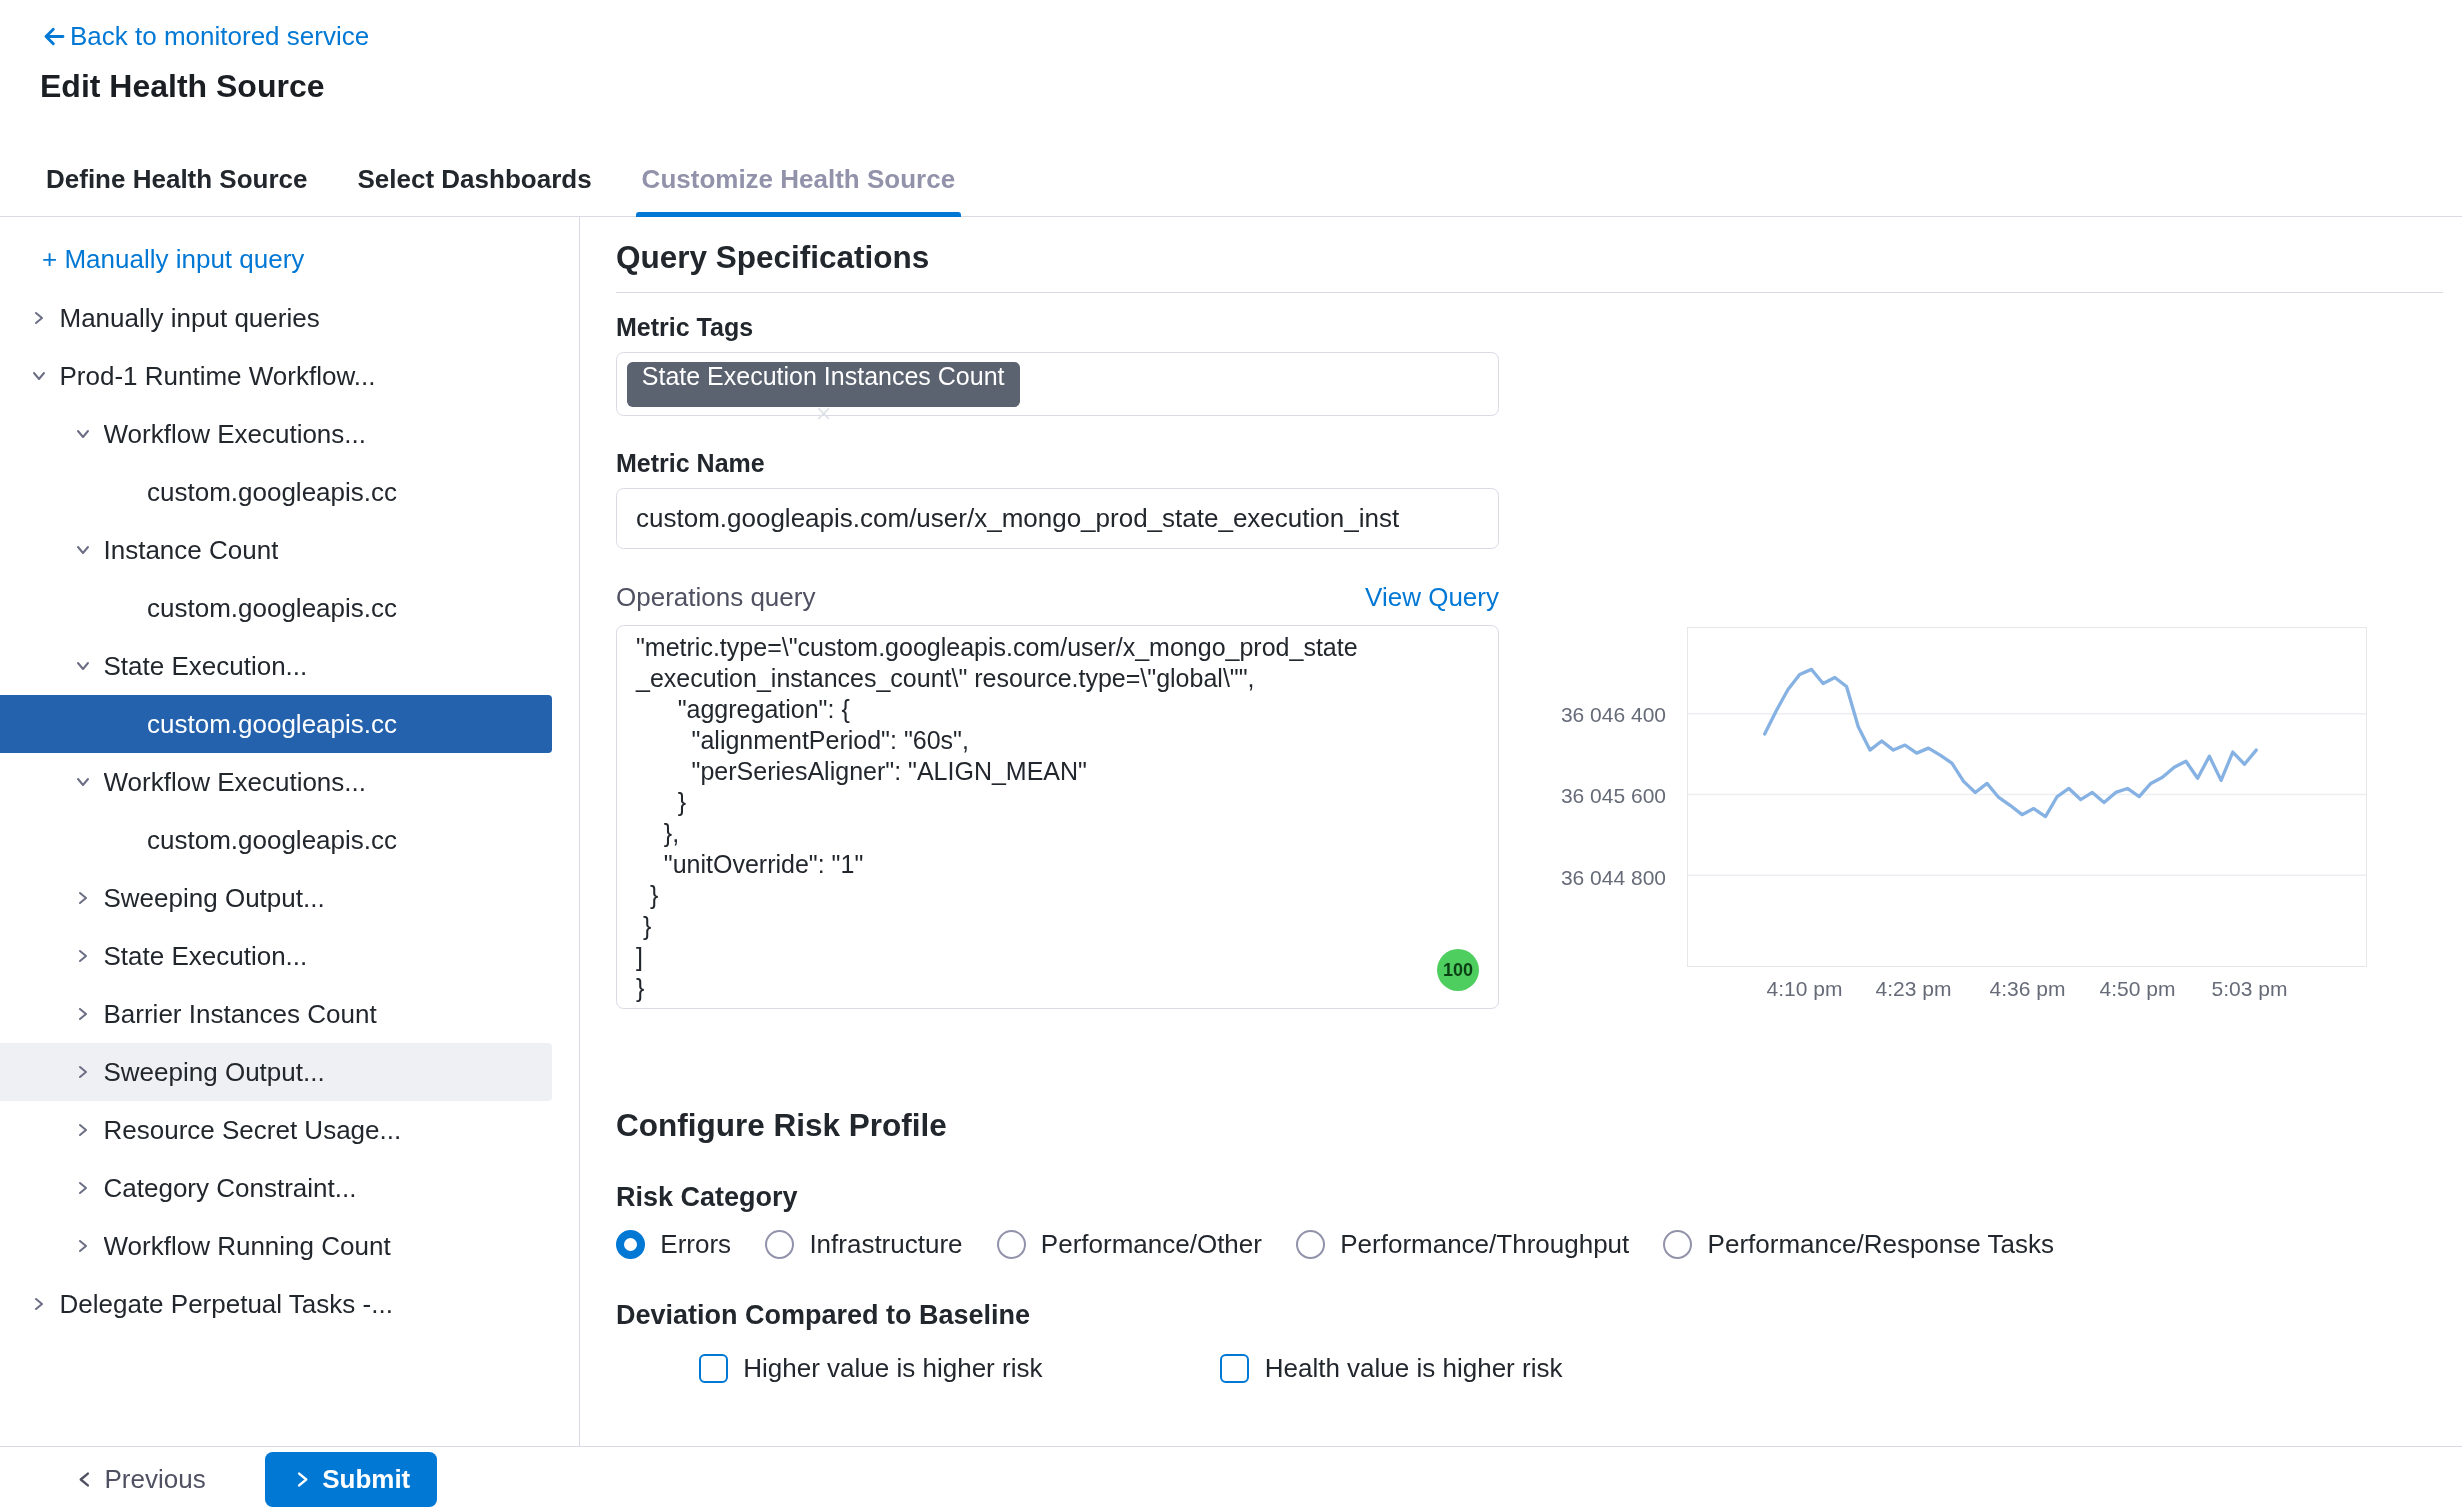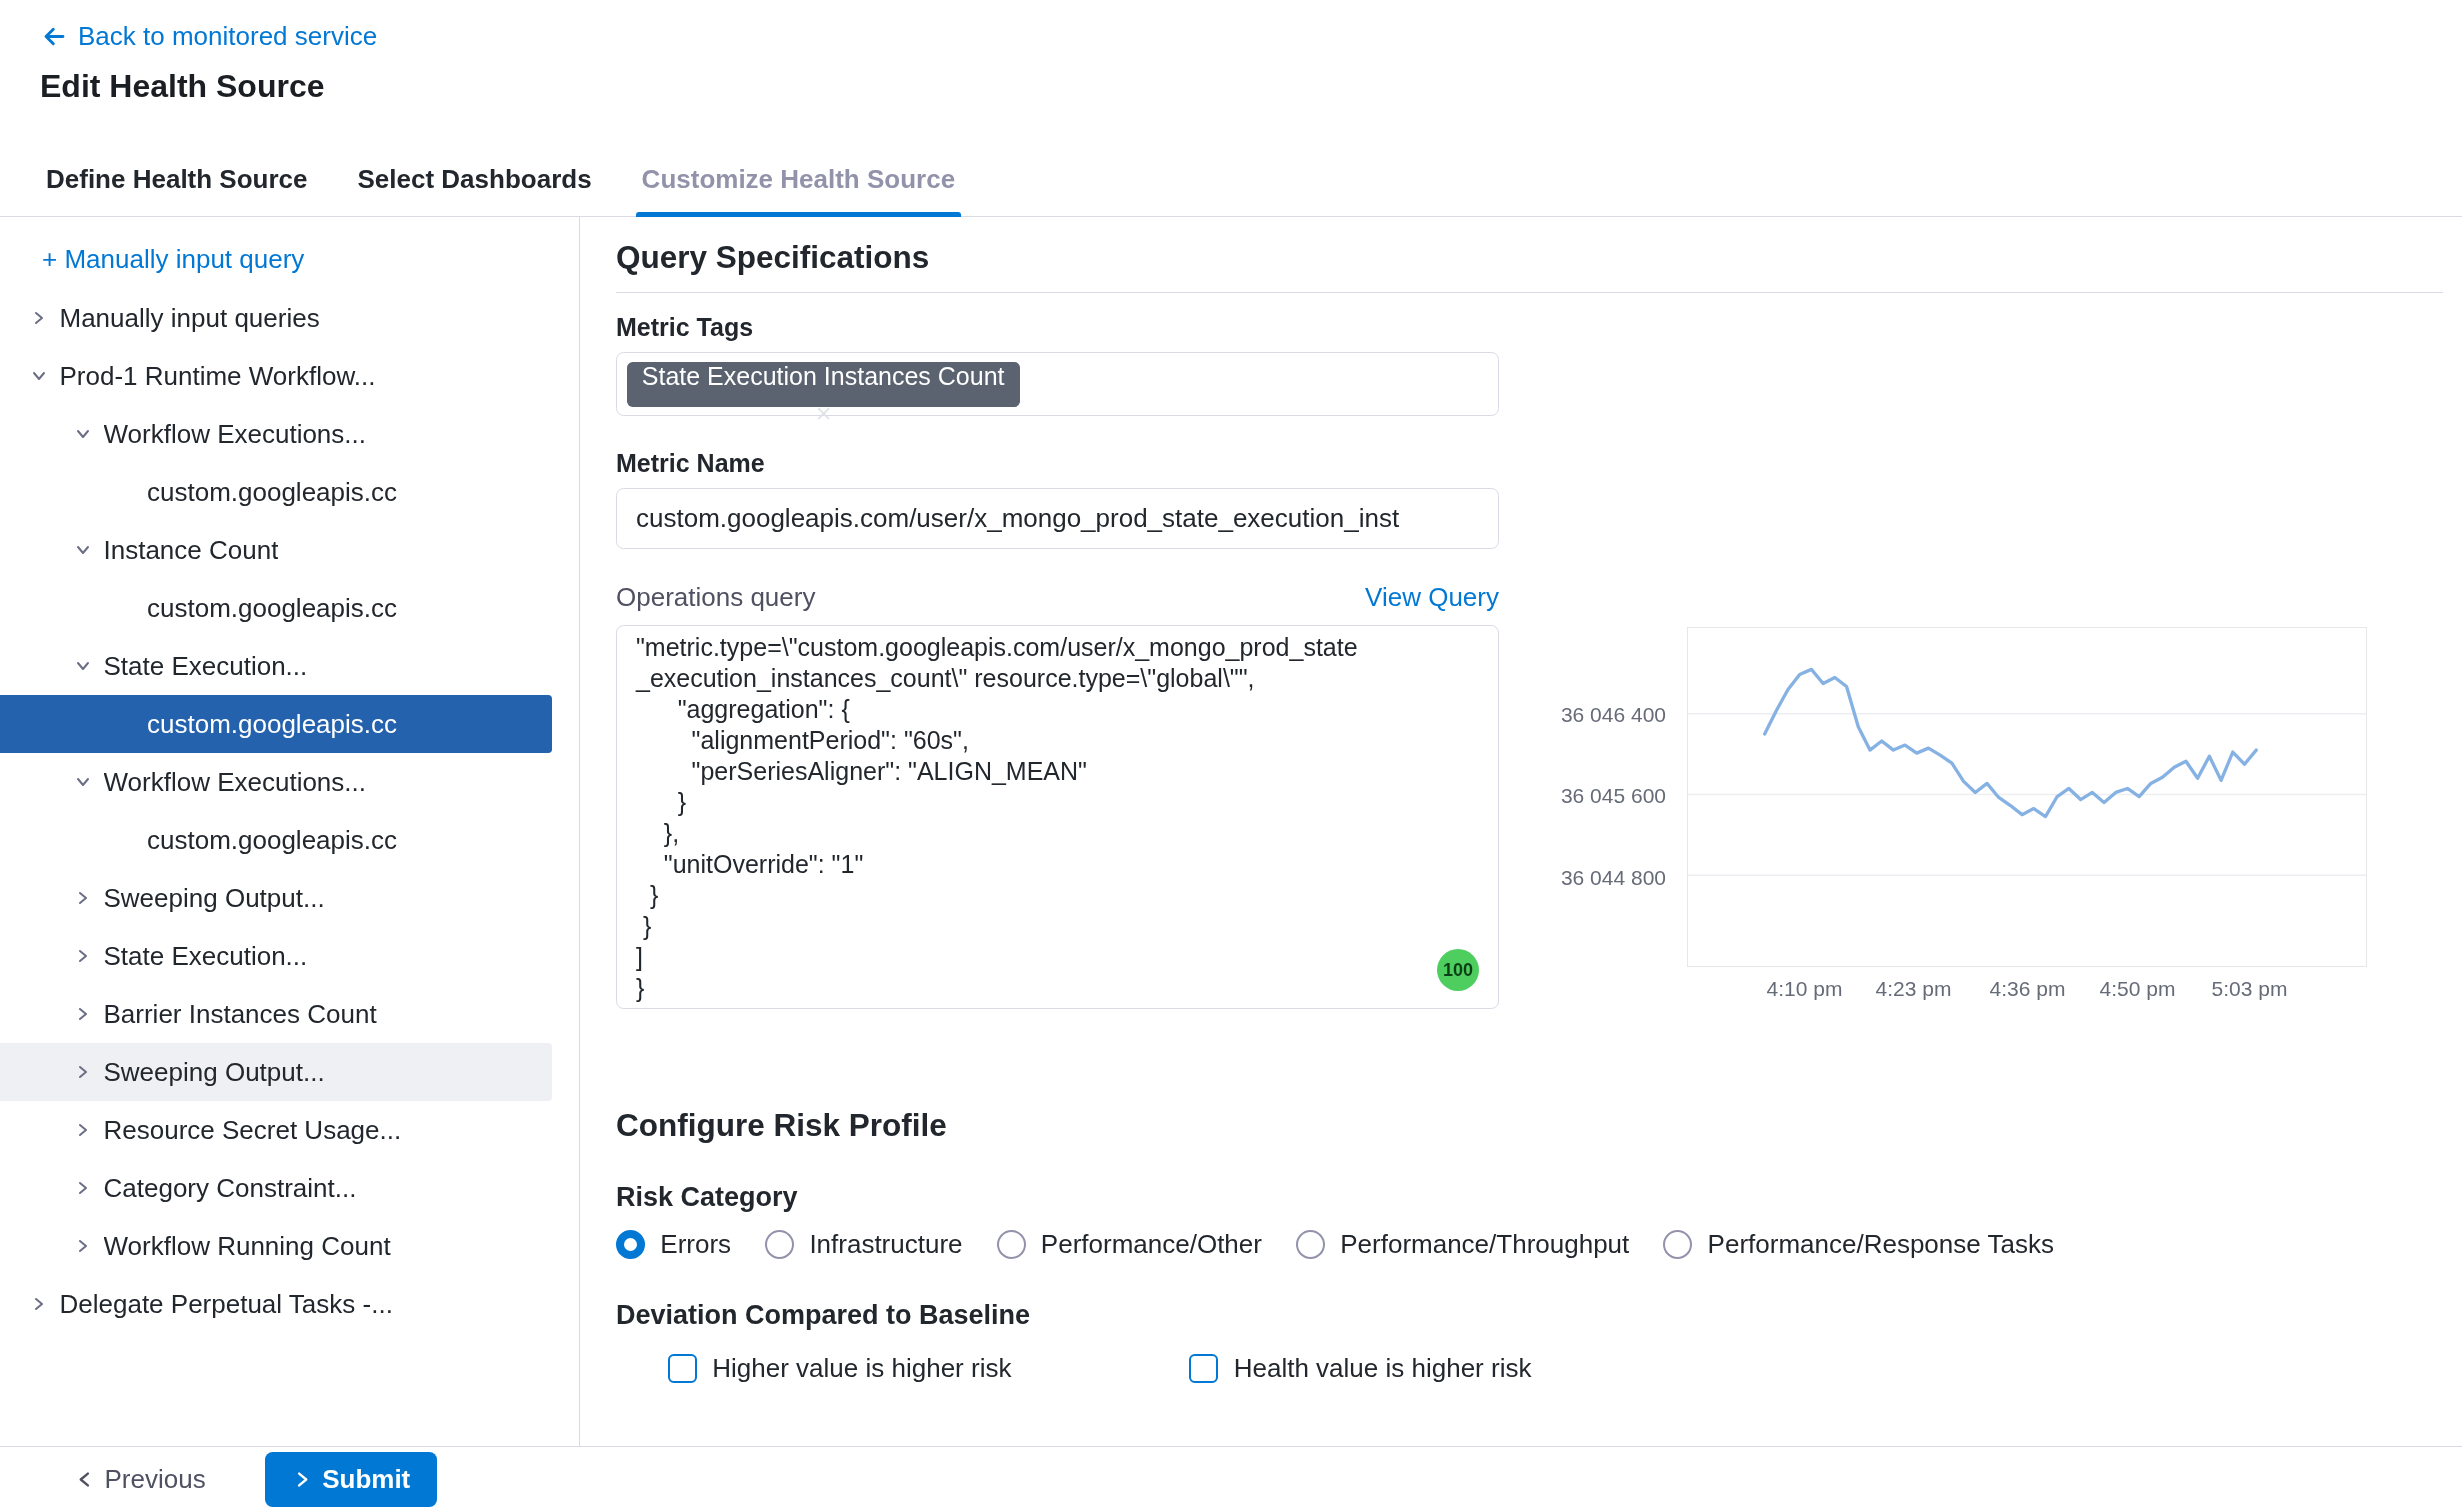--- a/index.html
+++ b/index.html
@@ -3,21 +3,21 @@
 <meta charset="utf-8">
 <style>
   * { margin:0; padding:0; box-sizing:border-box; }
   html,body { width:2462px; height:1512px; }
   body {
     font-family:"Liberation Sans", sans-serif;
     color:#22272d; background:#ffffff; overflow:hidden; position:relative;
   }
   
   .header { height:143px; padding:21px 0 0 40px; }
-  .back-row { display:flex; align-items:center; gap:9px; width:max-content; cursor:pointer; }
+  .back-row { display:flex; align-items:center; gap:1px; width:max-content; cursor:pointer; }
   .back-row .txt { color:#0278d5; font-size:26px; font-weight:500; }
   .page-title { margin-top:13.4px; font-size:32px; font-weight:700; color:#1b1f23; line-height:42px; }
   
   .tabs { height:74px; border-bottom:1px solid #d9dae5; display:flex; align-items:stretch; gap:50px; padding-left:46px; }
   .tab { font-size:26px; font-weight:600; color:#22272d; display:flex; align-items:center; position:relative; cursor:pointer; }
   .tab.active { color:#9293ab; }
   .tab.active::after { content:""; position:absolute; left:-5.7px; right:-5.7px; bottom:-1px; height:4.8px; background:#0278d5; border-radius:2.9px 2.9px 0 0; }
   
   .body { display:flex; height:1229px; }
   .sidebar { width:580px; border-right:1px solid #d9dae5; padding-top:25px; flex-shrink:0; }
@@ -60,21 +60,21 @@
   #xl0 { left:1167px; } #xl1 { left:1276px; } #xl2 { left:1390px; } #xl3 { left:1500px; } #xl4 { left:1612px; }
   
   #crp-title { margin-top:97px; }
   #risk-cat-label { margin-top:36px; font-size:27px; line-height:32px; }
   .radio-row { display:flex; align-items:center; gap:34px; margin-top:15.3px; height:32px; }
   .radio-opt { display:flex; align-items:center; gap:15.3px; font-size:26px; cursor:pointer; }
   .radio { width:29px; height:29px; border-radius:50%; border:2.9px solid #9293ab; background:#fff; flex-shrink:0; }
   .radio.checked { border:8.6px solid #0278d5; }
   #deviation-label { margin-top:38px; font-size:27px; line-height:32px; }
   .check-row { display:flex; align-items:center; margin-top:21px; padding-left:52px; height:34px; }
-  .check-opt { display:flex; align-items:center; gap:15.3px; font-size:26px; cursor:pointer; }
+  .check-opt { display:flex; align-items:center; gap:15.3px; font-size:26px; cursor:pointer;margin-left:31px; }
   .check-opt + .check-opt { margin-left:178px; }
   .checkbox { width:29px; height:29px; border:2.9px solid #0278d5; border-radius:5.7px; background:#fff; flex-shrink:0; }
   
   .footer { height:65px; border-top:1px solid #d9dae5; display:flex; align-items:center; padding-left:76px; gap:59px; background:#fff; }
   .prev-btn { display:flex; align-items:center; gap:9.5px; font-size:26px; color:#4f5162; font-weight:500; cursor:pointer; }
   .submit-btn { background:#0278d5; color:#fff; height:55px; padding:0 27px; border-radius:7.6px; display:flex; align-items:center; gap:11.5px; font-size:26px; font-weight:600; cursor:pointer; border:none; font-family:"Liberation Sans", sans-serif; }
 </style>
 </head>
 <body>
 

